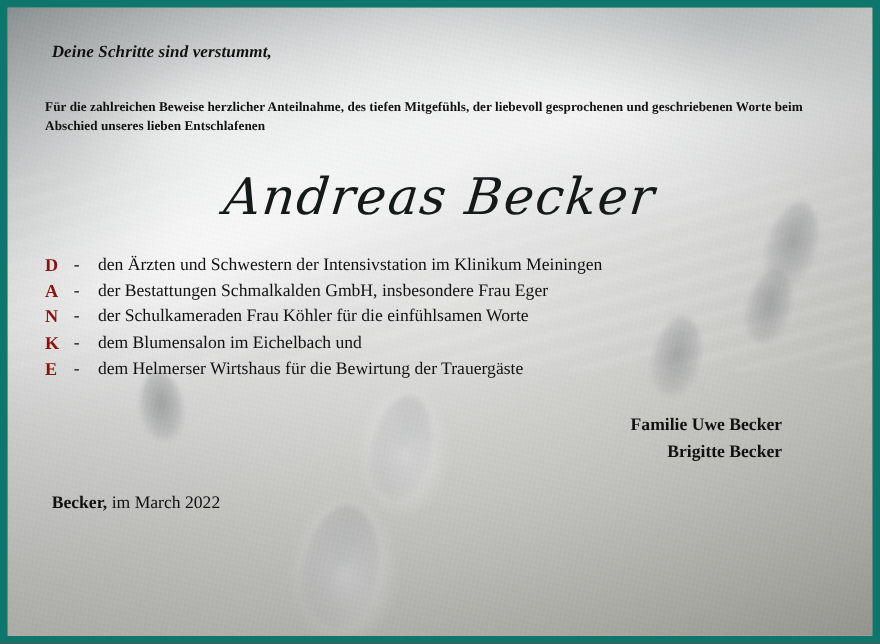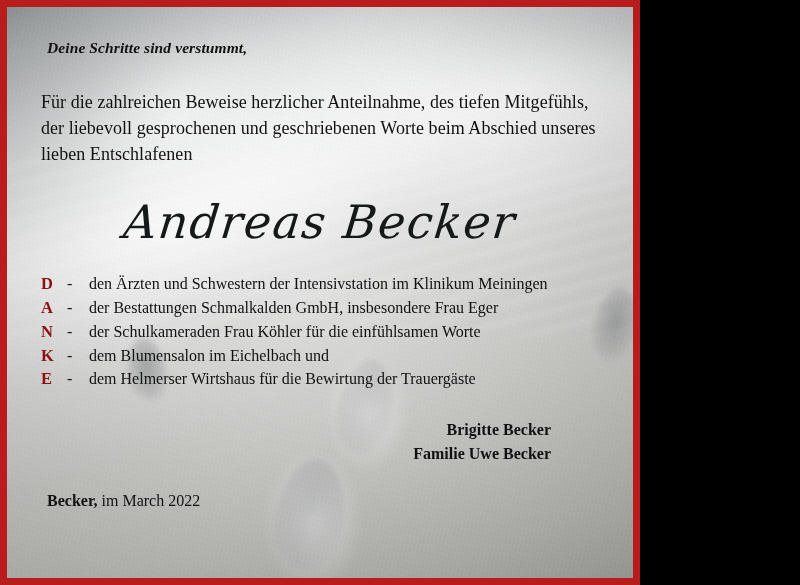--- a/index.html
+++ b/index.html
@@ -9,24 +9,24 @@
   }
   body {
     width: 800px;
     height: 585px;
     overflow: hidden;
     font-family: "Liberation Serif", serif;
   }
 
   #card {
     position: relative;
-    width: 640px;
+    width: 800px;
     height: 585px;
     box-sizing: border-box;
-    border: 7px solid #b91c1c;
+    border: 7px solid #0f766e;
     background: #fdba74;
     overflow: hidden;
   }
 
   
   .bg {
     position: absolute;
     inset: 0;
     overflow: hidden;
   }
@@ -128,23 +128,24 @@
     font-style: italic;
     font-size: 15.5px;
     line-height: 1.42;
     margin: 4px 0 0 6px;
     font-weight: 600;
     letter-spacing: .1px;
   }
 
   .intro {
     margin: 30px 0 0 0;
-    font-size: 18px;
+    font-size: 12px;
     line-height: 1.45;
     letter-spacing: .05px;
+    font-weight: bold;
   }
 
   .name {
     text-align: center;
     font-family: "DejaVu Serif", serif;
     font-style: italic;
     font-weight: 400;
     font-size: 46px;
     letter-spacing: 1.5px;
     margin: 28px 0 0 0;
@@ -261,22 +262,22 @@
         </tr>
         <tr>
           <td class="letter">E</td>
           <td class="dash">-</td>
           <td>dem Helmerser Wirtshaus für die Bewirtung der Trauergäste</td>
         </tr>
       </tbody>
     </table>
 
     <div class="closing">
+      <div class="bold">Familie Uwe Becker</div>
       <div class="bold">Brigitte Becker</div>
-      <div class="bold">Familie Uwe Becker</div>
     </div>
 
     <div class="footer">
       <span class="place">Becker,</span>
       <span> im March 2022</span>
     </div>
 
   </div>
 </div>
 

